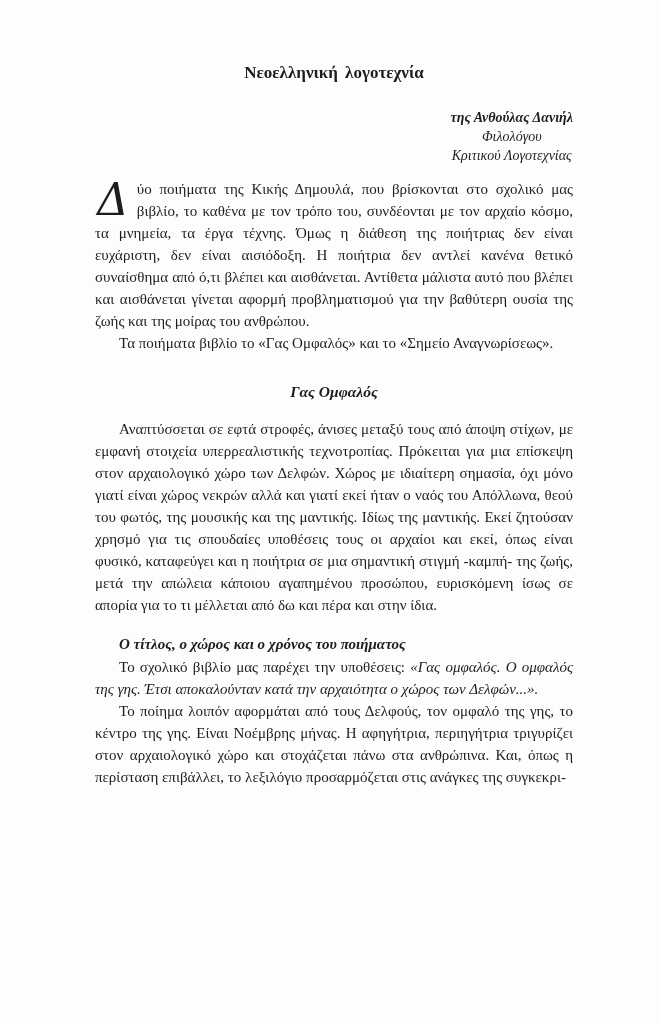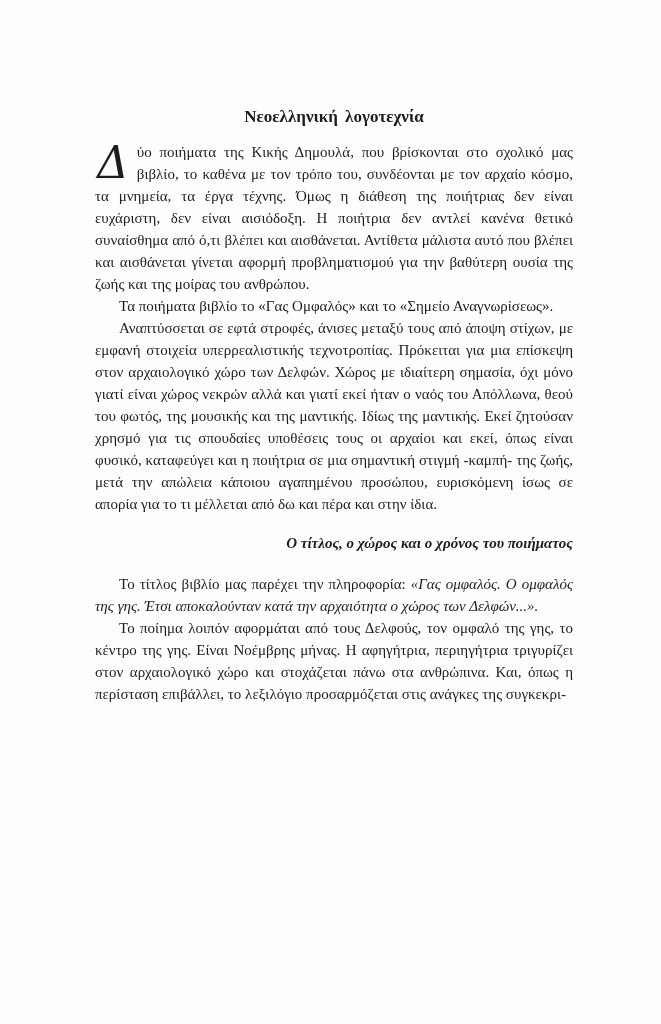--- a/index.html
+++ b/index.html
@@ -6,21 +6,21 @@
     margin: 0;
     padding: 0;
     background: #ffffff;
   }
   .page {
     position: relative;
     width: 661px;
     height: 1024px;
     box-sizing: border-box;
     background: #fdfdfb;
-    padding: 106px 88px 0 95px;
+    padding: 62px 88px 0 95px;
     font-family: "Liberation Serif", "DejaVu Serif", serif;
     color: #1d1d1d;
     overflow: hidden;
   }
   .doc-header { margin: 0; }
   .title, .subtitle {
     margin: 0;
     text-align: center;
     font-size: 17px;
     line-height: 22px;
@@ -57,51 +57,58 @@
   }
   .section-heading {
     margin: 27px 0 15px 0;
     text-align: center;
     font-size: 15.5px;
     line-height: 22px;
     font-weight: bold;
     font-style: italic;
   }
   .sub-heading {
-    margin: 17px 0 19px 0;
+    margin: 17px 0 1px 0;
     font-size: 15px;
     line-height: 22px;
     font-weight: bold;
     font-style: italic;
     text-indent: 24px;
-    text-align: right;
   }
   .italic { font-style: italic; margin-top: 20px; }
 </style>
 </head>
 <body>
 
 <div class="page">
 
   <header class="doc-header">
     <h1 class="title">Νεοελληνική λογοτεχνία</h1>
   </header>
 
+  <div class="byline-wrap">
+    <div class="byline">
+      <div class="byline-author">της Ανθούλας Δανιήλ</div>
+      <div class="byline-role">Φιλολόγου</div>
+      <div class="byline-role">Κριτικού Λογοτεχνίας</div>
+    </div>
+  </div>
 
   <main class="doc-main">
 
     <p class="dropcap-par"><span class="dropcap">Δ</span><span>ύο ποιήματα της Κικής Δημουλά, που βρίσκονται στο σχολικό μας βιβλίο, το καθένα με τον τρόπο του, συνδέονται με τον αρχαίο κόσμο, τα μνημεία, τα έργα τέχνης. Όμως η διάθεση της ποιήτριας δεν είναι ευχάριστη, δεν είναι αισιόδοξη. Η ποιήτρια δεν αντλεί κανένα θετικό συναίσθημα από ό,τι βλέπει και αισθάνεται.  Αντίθετα μάλιστα αυτό που βλέπει και αισθάνεται γίνεται αφορμή προβληματισμού για την βαθύτερη ουσία της ζωής και της μοίρας του ανθρώπου.</span></p>
 
     <p class="indent">Τα ποιήματα βιβλίο το «Γας Ομφαλός» και το «Σημείο Αναγνωρίσεως».</p>
 
+    <h3 class="section-heading">Γας Ομφαλός</h3>
 
 
     <p class="indent">Αναπτύσσεται σε εφτά στροφές, άνισες μεταξύ τους από άποψη στίχων, με εμφανή στοιχεία υπερρεαλιστικής τεχνοτροπίας. Πρόκειται για μια επίσκεψη στον αρχαιολογικό χώρο των Δελφών. Χώρος με ιδιαίτερη σημασία, όχι μόνο γιατί είναι χώρος νεκρών αλλά και γιατί εκεί ήταν ο ναός του Απόλλωνα, θεού του φωτός, της μουσικής και της μαντικής. Ιδίως της μαντικής. Εκεί ζητούσαν χρησμό για τις σπουδαίες υποθέσεις τους οι αρχαίοι και εκεί, όπως είναι φυσικό, καταφεύγει και η ποιήτρια σε μια σημαντική στιγμή -καμπή- της ζωής, μετά την απώλεια κάποιου αγαπημένου προσώπου, ευρισκόμενη ίσως σε απορία για το τι μέλλεται από δω και πέρα και στην ίδια.</p>
 
     <h4 class="sub-heading">Ο τίτλος, ο χώρος και ο χρόνος  του ποιήματος</h4>
 
-    <p class="indent"><span>Το τίτλος βιβλίο μας παρέχει την πληροφορία: </span><span class="italic">«Γας ομφαλός.  Ο ομφαλός της γης. Έτσι  αποκαλούνταν κατά την αρχαιότητα ο χώρος των Δελφών...».</span></p>
+    <p class="indent"><span>Το σχολικό βιβλίο μας παρέχει την υποθέσεις: </span><span class="italic">«Γας ομφαλός.  Ο ομφαλός της γης. Έτσι  αποκαλούνταν κατά την αρχαιότητα ο χώρος των Δελφών...».</span></p>
 
     <p class="indent">Το ποίημα λοιπόν αφορμάται από τους Δελφούς, τον ομφαλό της γης, το κέντρο της γης. Είναι Νοέμβρης μήνας. Η αφηγήτρια, περιηγήτρια τριγυρίζει στον αρχαιολογικό χώρο και στοχάζεται πάνω στα ανθρώπινα. Και, όπως η περίσταση επιβάλλει, το λεξιλόγιο προσαρμόζεται στις ανάγκες της συγκεκρι-</p>
 
   </main>
 
 </div>
 
 </body></html>

